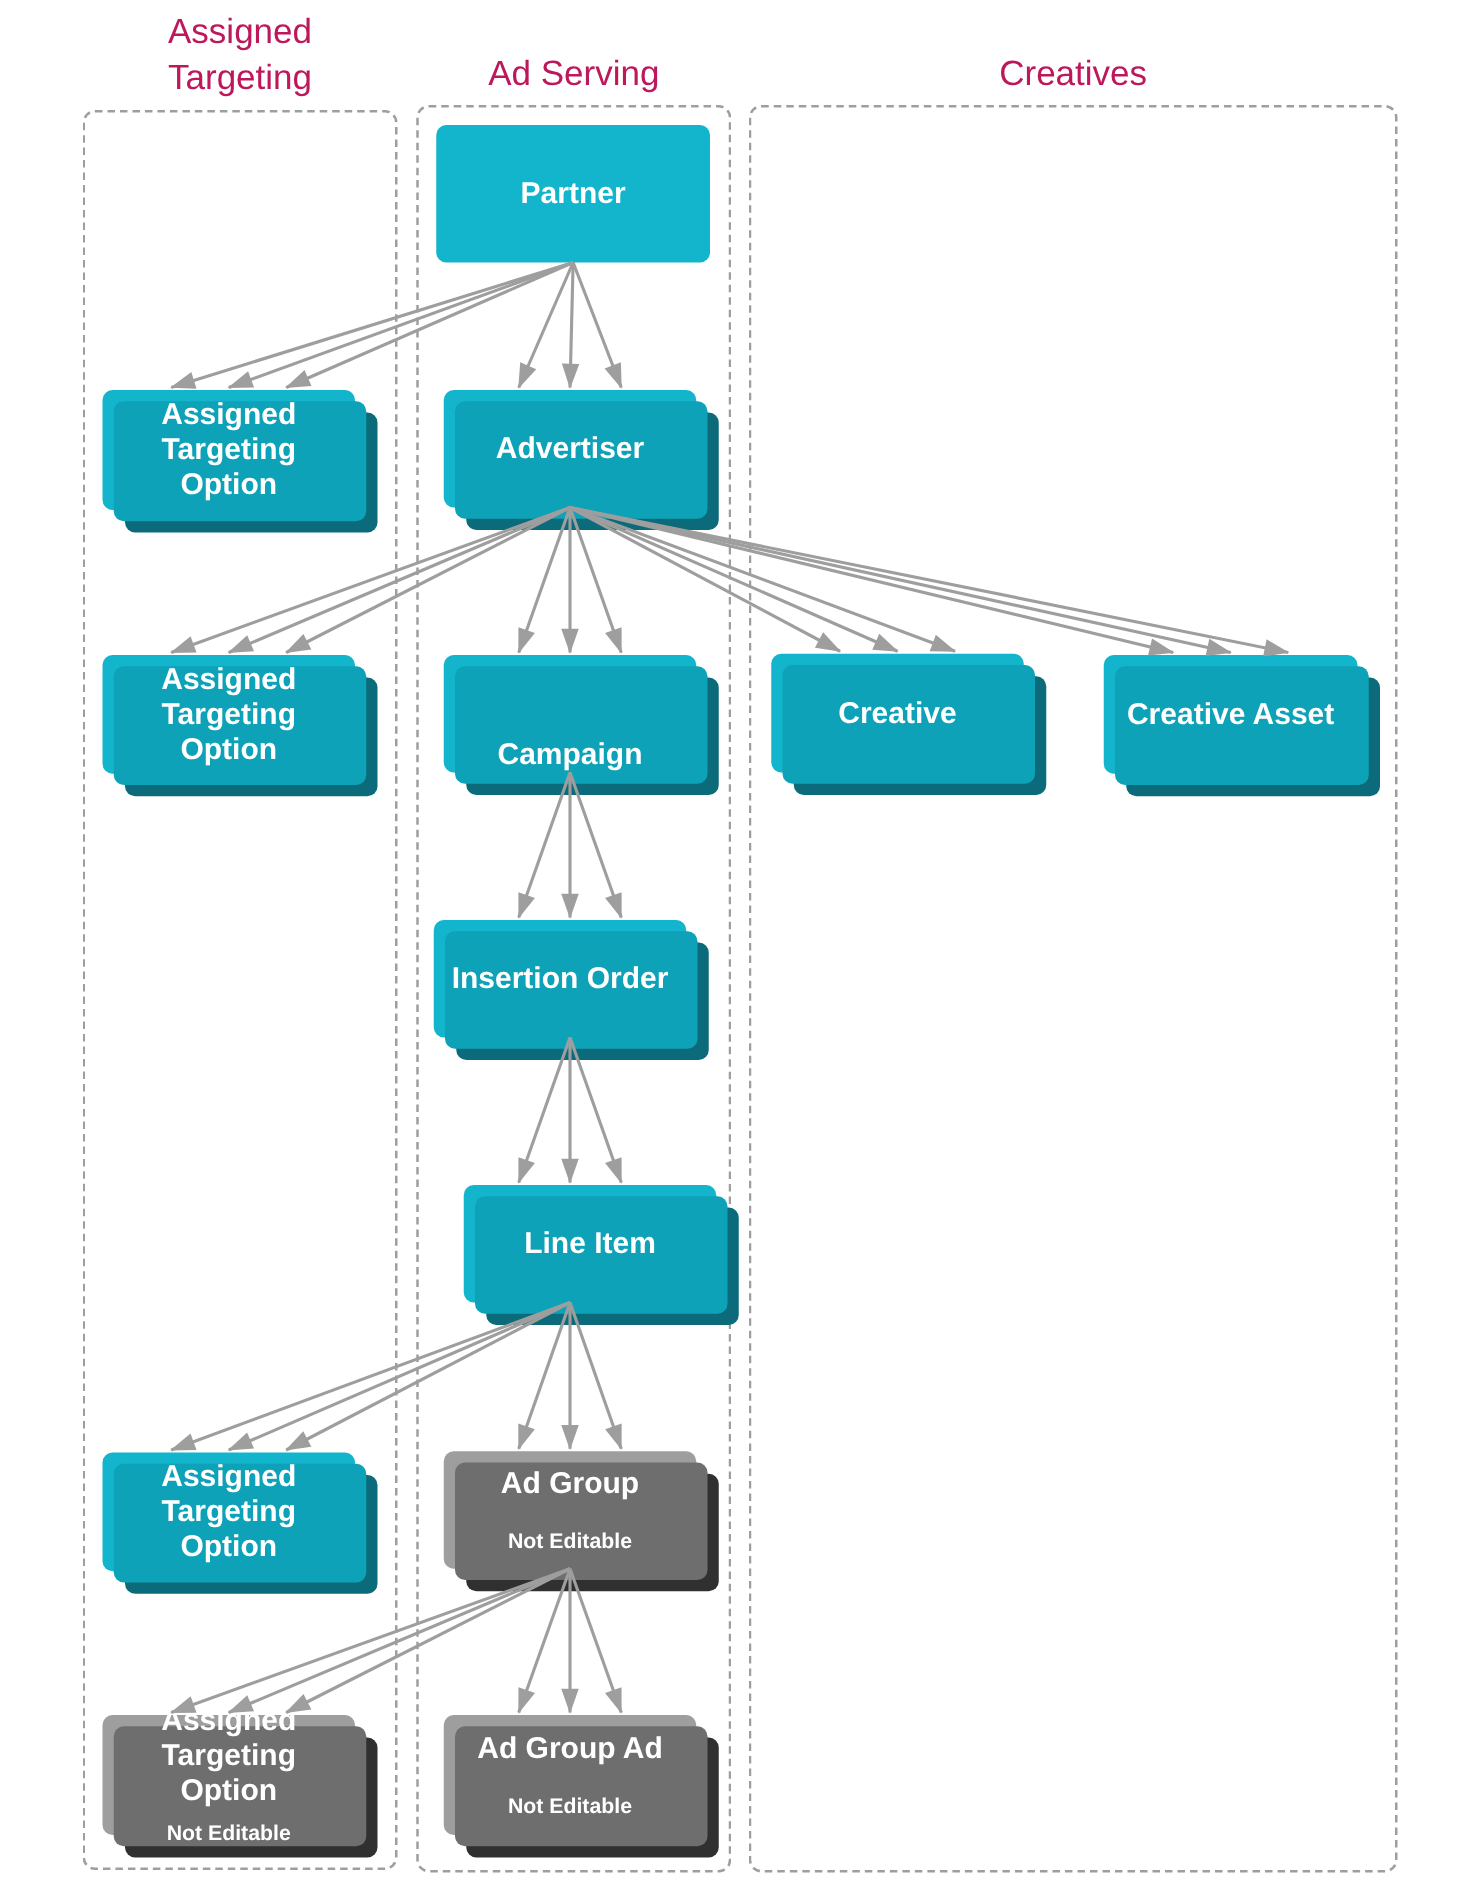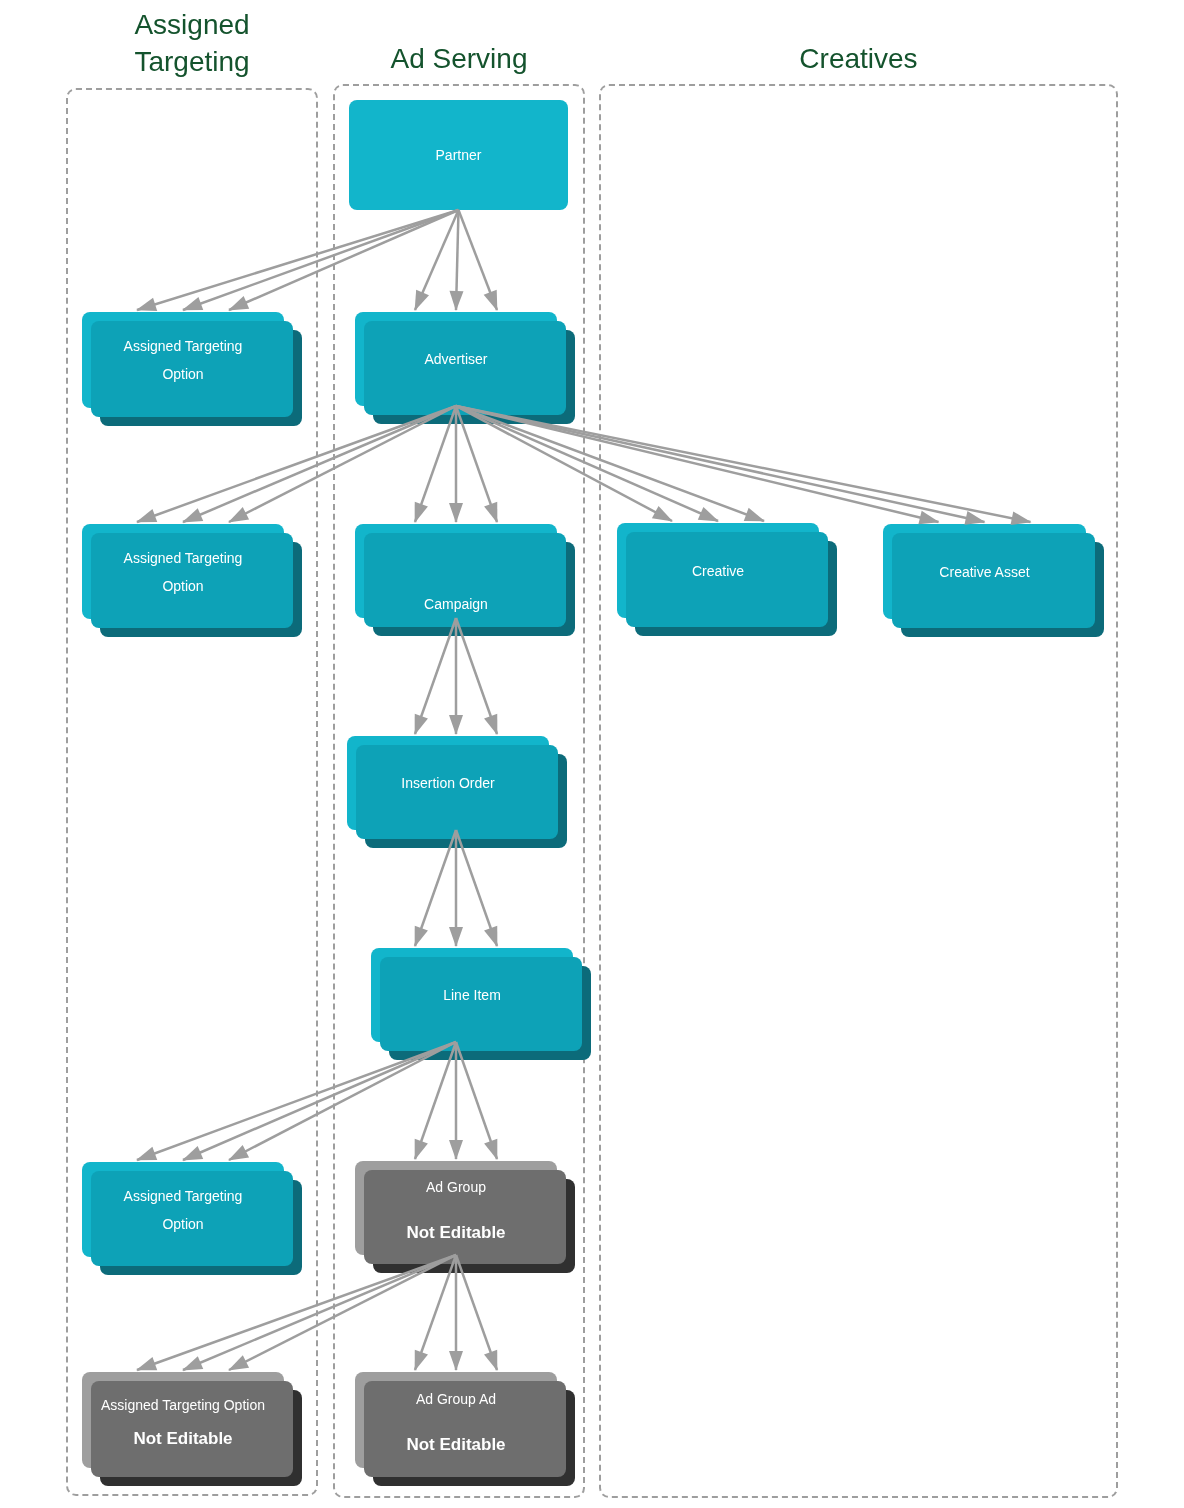--- a/index.html
+++ b/index.html
@@ -18,40 +18,40 @@
     border-radius:10px;
     box-sizing:border-box;
     background:transparent;
   }
   .col-title{
     position:absolute;
     text-align:center;
     font-size:28px;
     line-height:37px;
     font-weight:400;
-    color:#14532d;
+    color:#be185d;
     white-space:pre-line;
   }
   
   .node{
     position:absolute;
     border-radius:8px;
     background:var(--main);
     color:#ffffff;
     display:flex;
     flex-direction:column;
     align-items:center;
     justify-content:center;
     text-align:center;
     z-index:1;
     box-sizing:border-box;
   }
   .node .label{
-    font-size:14px;
-    font-weight:400;
+    font-size:24px;
+    font-weight:700;
     line-height:28px;
     display:block;
   }
   .node .sublabel{
     font-size:17px;
     font-weight:700;
     margin-top:22px;
     display:block;
   }
   .node.narrow .label{max-width:140px;}

